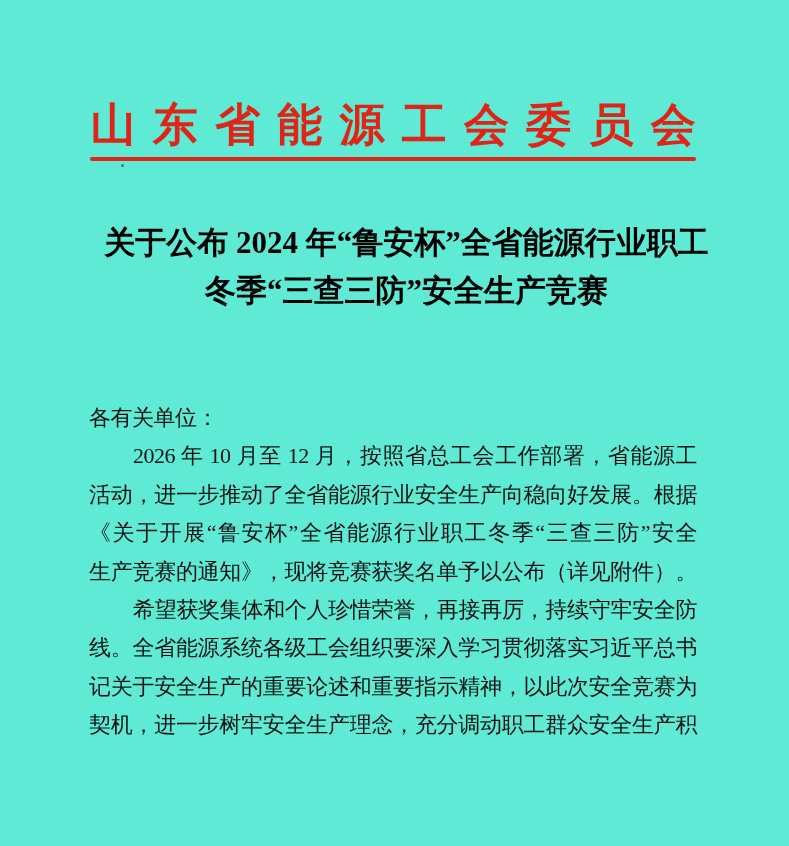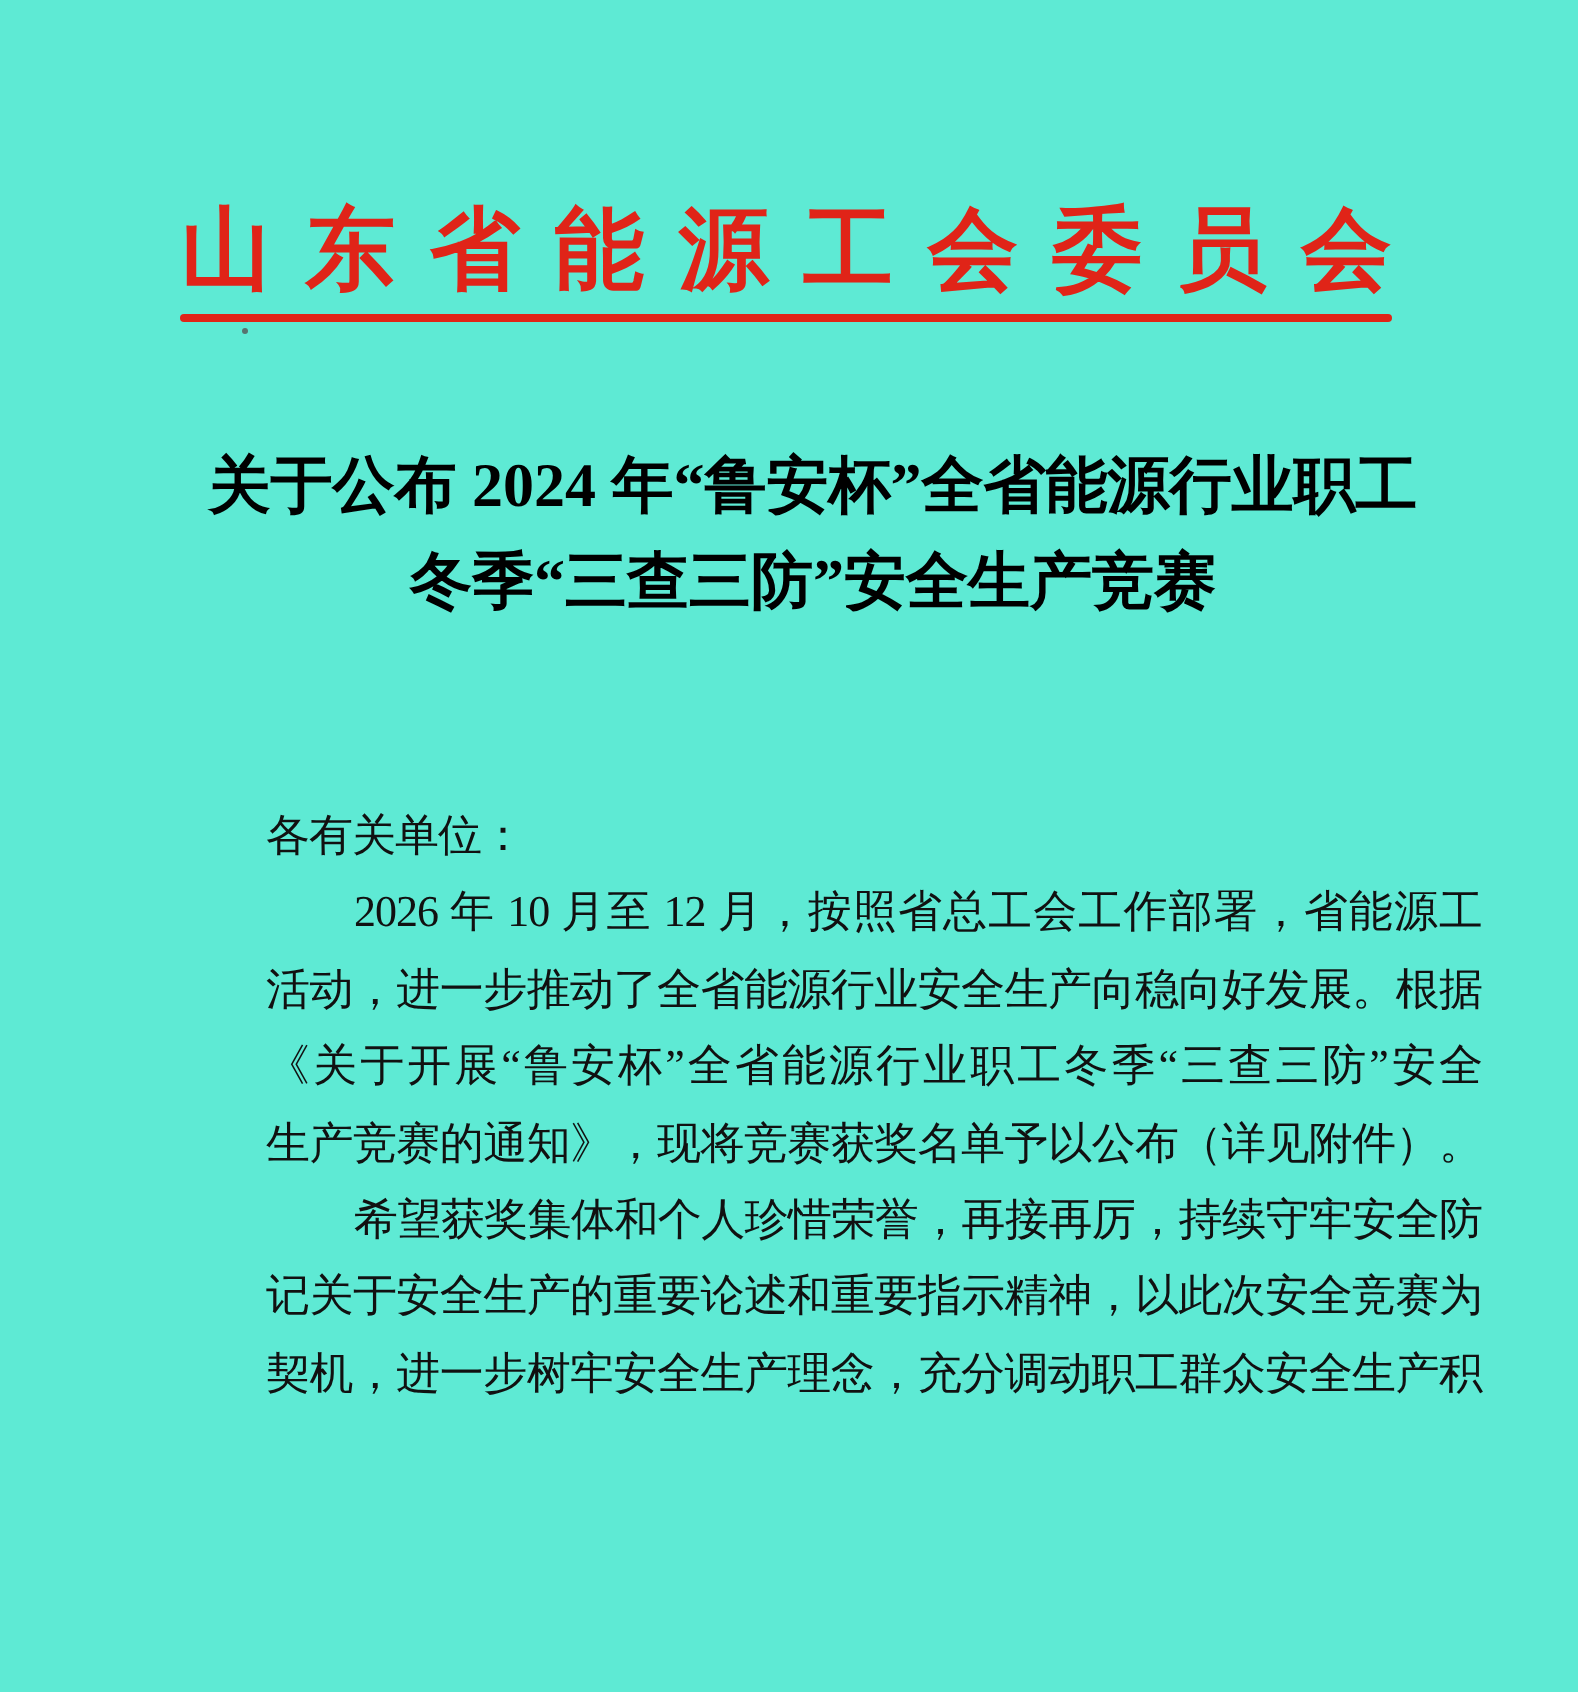--- a/index.html
+++ b/index.html
@@ -61,21 +61,20 @@
   }
   
   .body-text {
     position: absolute;
     top: 399px;
     left: 89px;
     width: 608px;
     font-size: 22px;
     letter-spacing: -0.5px;
     color: #111111;
-    margin-left: 44px;
   }
   .salutation {
     line-height: 38.4px;
     text-align: left;
   }
   .line {
     line-height: 38.4px;
     text-align: justify;
     text-align-last: justify;
     white-space: nowrap;
@@ -101,18 +100,19 @@
   </div>
 
   <div class="body-text">
     <div class="salutation">各有关单位：</div>
     <div>
         <div class="line line-indent">2026 年 10 月至 12 月，按照省总工会工作部署，省能源工</div>
         <div class="line">活动，进一步推动了全省能源行业安全生产向稳向好发展。根据</div>
         <div class="line">《关于开展“鲁安杯”全省能源行业职工冬季“三查三防”安全</div>
         <div class="line">生产竞赛的通知》，现将竞赛获奖名单予以公布（详见附件）。</div>
         <div class="line line-indent">希望获奖集体和个人珍惜荣誉，再接再厉，持续守牢安全防</div>
+        <div class="line">线。全省能源系统各级工会组织要深入学习贯彻落实习近平总书</div>
         <div class="line">记关于安全生产的重要论述和重要指示精神，以此次安全竞赛为</div>
         <div class="line">契机，进一步树牢安全生产理念，充分调动职工群众安全生产积</div>
       </div>
   </div>
 
 </div>
 
 </body></html>

